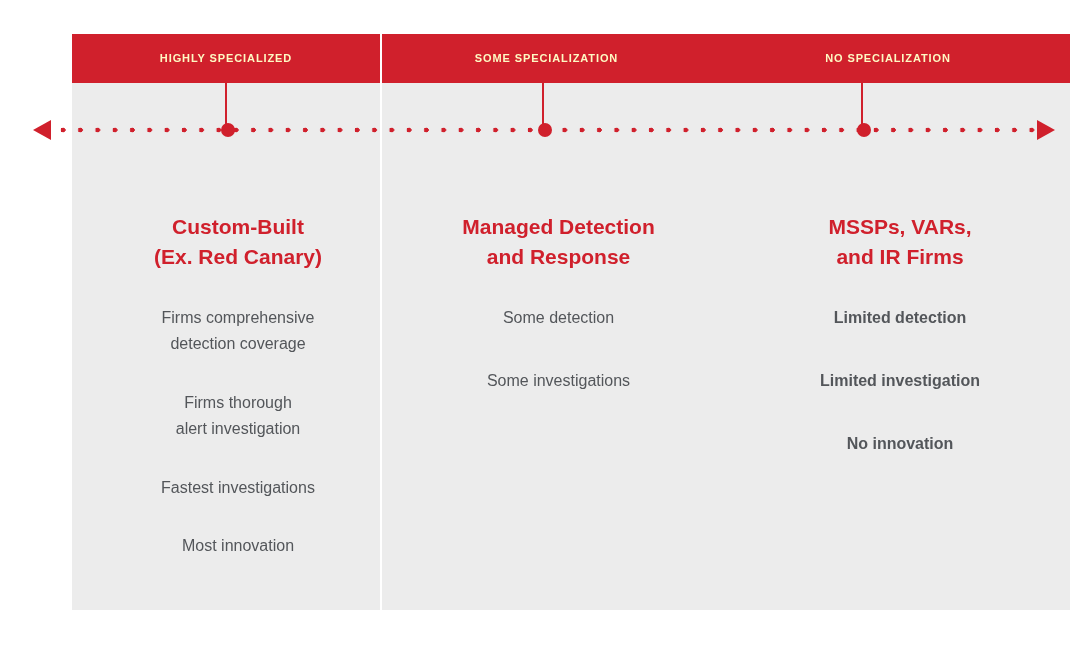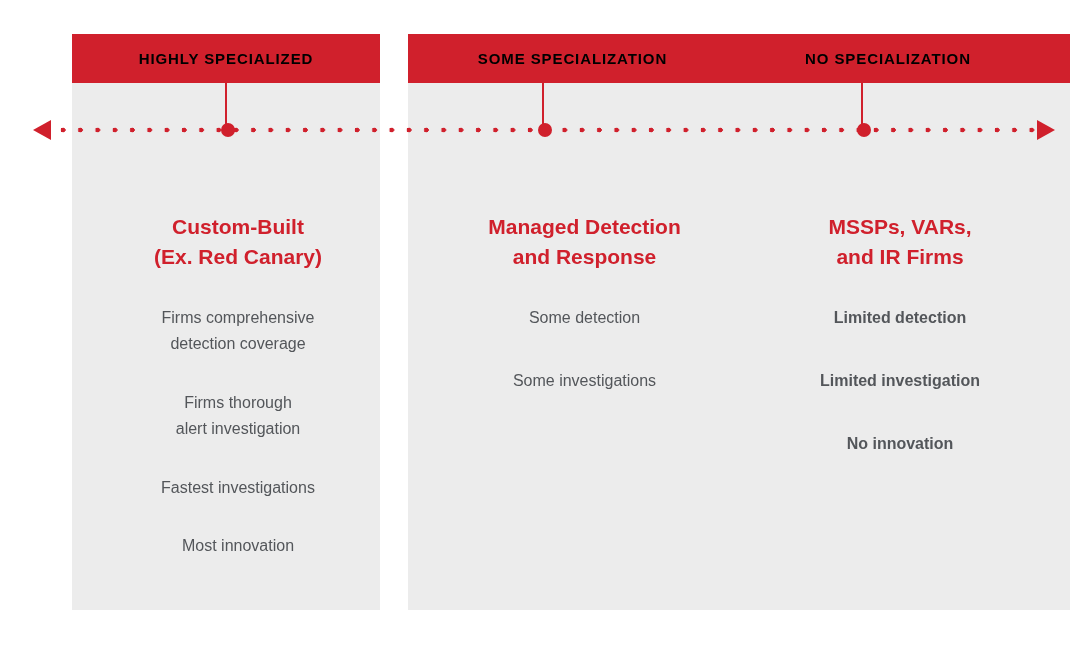--- a/index.html
+++ b/index.html
@@ -22,37 +22,37 @@
   }
 
   
   .column {
     position: absolute;
     top: 34px;
     height: 576px;
     background: #ececec;
   }
   .col-0 { left: 72px;  width: 308px; }
-  .col-1 { left: 408px; width: 329px; }
+  .col-1 { left: 382px; width: 329px; }
   .col-2 { left: 706px; width: 364px; }
 
   .col-header {
     position: absolute;
     top: 0;
     left: 0;
     right: 0;
     height: 49px;
     background: #d0202c;
     display: flex;
     align-items: center;
     justify-content: center;
   }
   .col-header-label {
-    color: #000000;
-    font-size: 15px;
+    color: #fef9c3;
+    font-size: 11px;
     font-weight: bold;
     letter-spacing: 0.9px;
     text-align: right;
     line-height: 1;
     white-space: nowrap;
   }
 
   
   .col-body {
     position: absolute;

